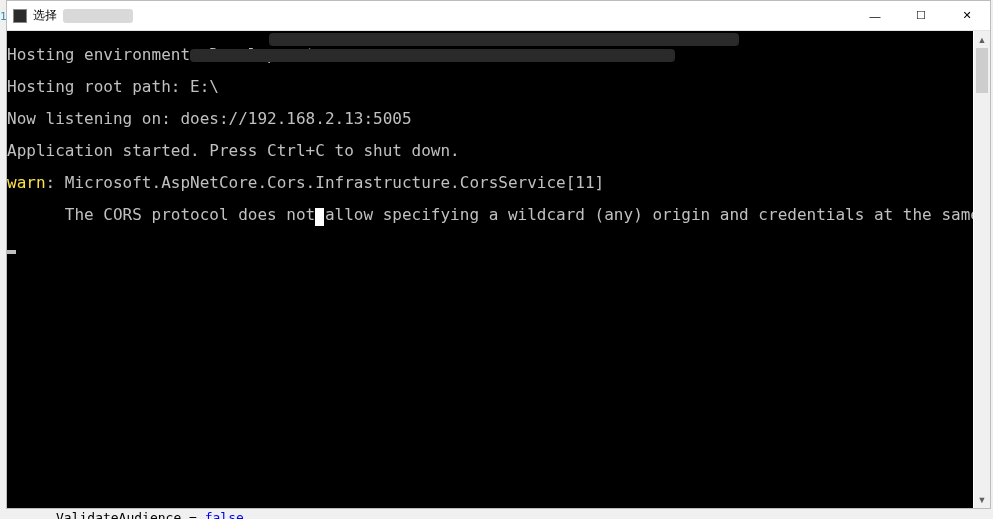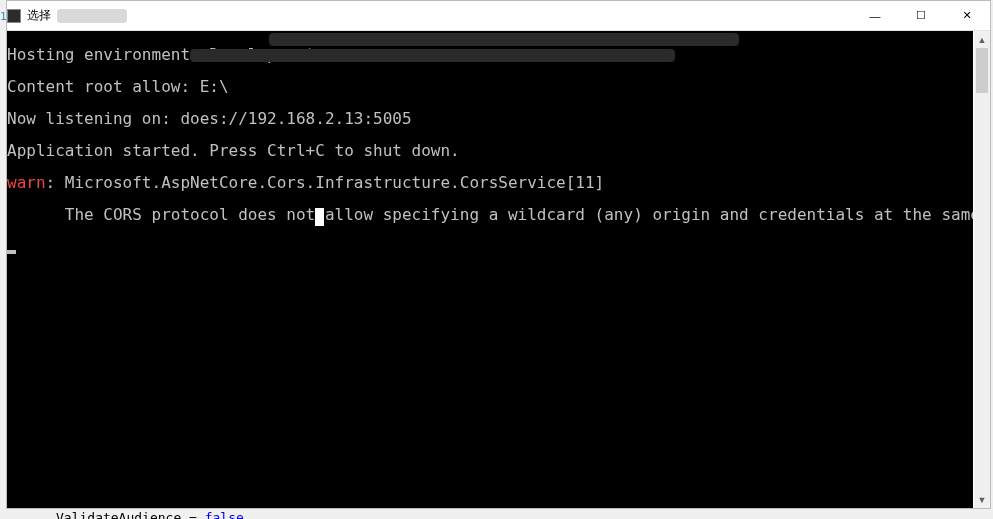--- a/index.html
+++ b/index.html
@@ -18,21 +18,21 @@
     }
 
     .titlebar {
       height: 30px;
       display: flex;
       align-items: center;
       background: #fff;
       border-bottom: 1px solid #e5e5e5;
       flex: 0 0 30px;
     }
-    .titlebar-left { display: flex; align-items: center; gap: 6px; flex: 1; min-width: 0; }
+    .titlebar-left { display: flex; align-items: center; padding-left: 6px; gap: 6px; flex: 1; min-width: 0; }
     .titlebar-icon {
       width: 14px; height: 14px;
       background: #2b2b2b;
       border: 1px solid #888;
       flex: 0 0 14px;
     }
     .titlebar-text { font-size: 12px; color: #000; white-space: nowrap; }
     .titlebar-smudge {
       height: 14px; width: 70px;
       background: #d9d9d9;
@@ -61,21 +61,21 @@
       color: #c0c0c0;
       font-family: "NSimSun", "SimSun", "Consolas", monospace;
       font-size: 16px;
       line-height: 16px;
       white-space: pre;
       overflow: hidden;
       padding: 0;
       position: relative;
     }
     .terminal .line { white-space: pre; }
-    .warn { color: #ef4444; }
+    .warn { color: #fde047; }
 
     
     .cursor-block {
       display: inline-block;
       width: 9px; height: 4px;
       background: #c0c0c0;
       vertical-align: bottom;
       margin-bottom: 1px;
     }
     
@@ -154,21 +154,21 @@
     <div class="titlebar-controls">
       <div class="title-btn">—</div>
       <div class="title-btn">☐</div>
       <div class="title-btn close">✕</div>
     </div>
   </div>
 
   <div class="client">
     <div class="terminal">
 <div class="line">Hosting environment: Development</div>
-<div class="line">Content root allow: E:\</div>
+<div class="line">Hosting root path: E:\</div>
 <div class="line">Now listening on: does://192.168.2.13:5005</div>
 <div class="line">Application started. Press Ctrl+C to shut down.</div>
 <div class="line"><span class="warn">warn</span><span>: Microsoft.AspNetCore.Cors.Infrastructure.CorsService[11]</span></div>
 <div class="line">      The CORS protocol does not allow specifying a wildcard (any) origin and credentials at the same time. Configure th</div>
 <div class="line"><span class="cursor-block"></span></div>
       <div class="sel-caret"></div>
       
       <div class="smudge" style="left:262px; top:2px; width:470px; height:13px;"></div>
       <div class="smudge" style="left:183px; top:18px; width:485px; height:13px;"></div>
     </div>

